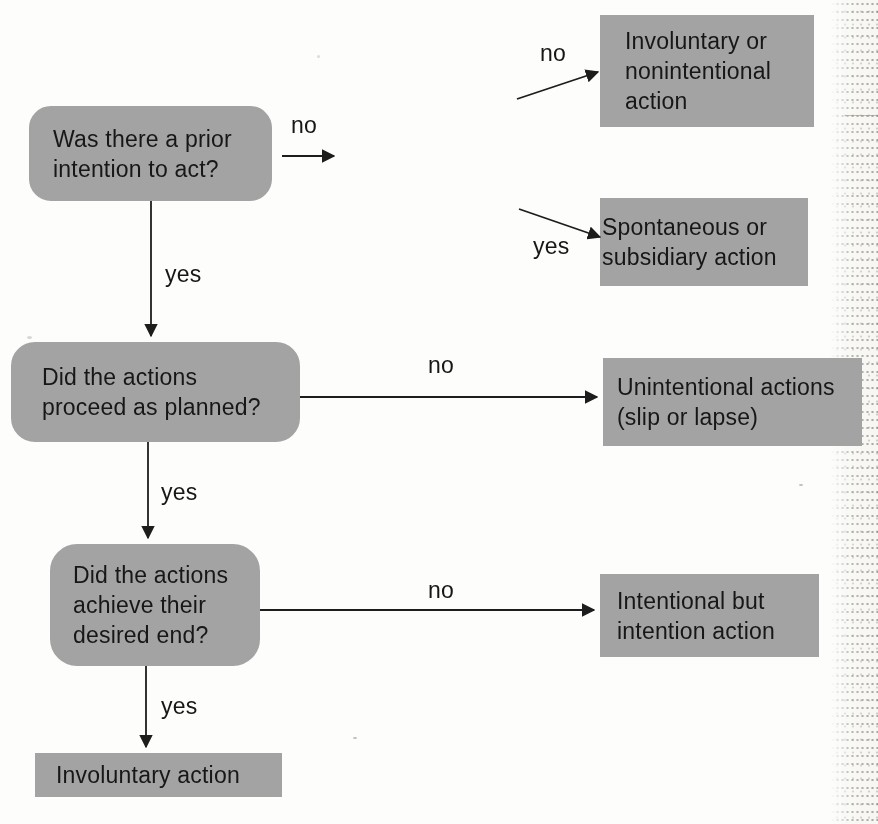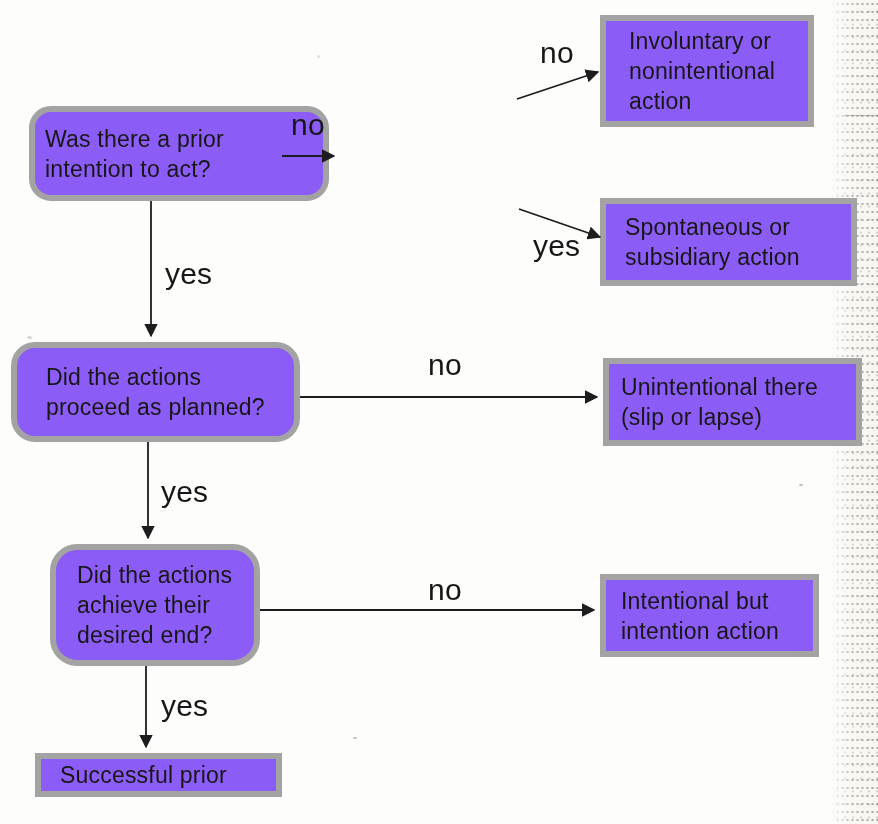--- a/index.html
+++ b/index.html
@@ -30,49 +30,49 @@
   }
   .speck { position:absolute; background:rgba(40,40,40,.3); border-radius:50%; }
   .speck.s1 { left:353px; top:737px; width:4px; height:2px; }
   .speck.s2 { left:799px; top:484px; width:4px; height:2px; }
   .speck.s3 { left:27px;  top:336px; width:5px; height:3px; opacity:.6; }
   .speck.s4 { left:317px; top:55px;  width:3px; height:3px; opacity:.5; }
 
   
   .node {
     position:absolute;
-    border:6px solid #a3a3a3;
-    background:#8b5cf6;
+    border:2px solid #a3a3a3;
+    background:#a3a3a3;
     display:flex; align-items:center;
     font-size:23px; line-height:30px;
     letter-spacing:.2px;
     white-space:pre;
     z-index:2;
   }
   .decision { border-radius:24px; }
-  .q1 { left:29px;  top:106px; width:300px; height:95px;  padding-left:10px; border-radius:22px; }
+  .q1 { left:29px;  top:106px; width:243px; height:95px;  padding-left:22px; border-radius:22px; }
   .q2 { left:340px; top:90px;  width:180px; height:126px; padding-left:28px; border-radius:27px; }
   .q3 { left:11px;  top:342px; width:289px; height:100px; padding-left:29px; border-radius:24px; }
   .q4 { left:50px;  top:544px; width:210px; height:122px; padding-left:21px; border-radius:27px; }
   .o1 { left:600px; top:15px;  width:214px; height:112px; padding-left:23px; }
-  .o2 { left:600px; top:198px; width:257px; height:88px;  padding-left:19px; }
+  .o2 { left:600px; top:198px; width:208px; height:88px;  }
   .o3 { left:603px; top:358px; width:259px; height:88px;  padding-left:12px; }
   .o4 { left:600px; top:574px; width:219px; height:83px;  padding-left:15px; }
   .o5 { left:35px;  top:753px; width:247px; height:44px;  padding-left:19px; }
 
   
   svg.connectors {
     position:absolute; left:0; top:0; width:878px; height:824px;
     z-index:3; pointer-events:none;
   }
 
   
   .edge-label {
     position:absolute; z-index:4;
-    font-size:30px; line-height:26px; letter-spacing:.2px;
+    font-size:23px; line-height:26px; letter-spacing:.2px;
   }
   .l1 { left:291px; top:112px; }
   .l2 { left:540px; top:40px;  }
   .l3 { left:533px; top:233px; }
   .l4 { left:165px; top:261px; }
   .l5 { left:428px; top:352px; }
   .l6 { left:161px; top:479px; }
   .l7 { left:428px; top:577px; }
   .l8 { left:161px; top:693px; }
 </style>
@@ -94,25 +94,25 @@
 proceed as planned?</div>
   <div class="node decision q4">Did the actions
 achieve their
 desired end?</div>
 
   <div class="node o1">Involuntary or
 nonintentional
 action</div>
   <div class="node o2">Spontaneous or
 subsidiary action</div>
-  <div class="node o3">Unintentional there
+  <div class="node o3">Unintentional actions
 (slip or lapse)</div>
   <div class="node o4">Intentional but
 intention action</div>
-  <div class="node o5">Successful prior</div>
+  <div class="node o5">Involuntary action</div>
 
   <svg class="connectors" viewBox="0 0 878 824" xmlns="http://www.w3.org/2000/svg">
     <defs>
       <marker id="arr" viewBox="0 0 10 10" refX="9" refY="5" markerWidth="7.5" markerHeight="7.5" orient="auto-start-reverse">
         <path d="M0,0 L10,5 L0,10 z" fill="#1d1d1d"></path>
       </marker>
     </defs>
     <g stroke="#1d1d1d" stroke-width="1.8" fill="none">
       <line x1="282" y1="156" x2="334" y2="156" marker-end="url(#arr)"></line>
       <line x1="517" y1="99" x2="598" y2="72" marker-end="url(#arr)"></line>

